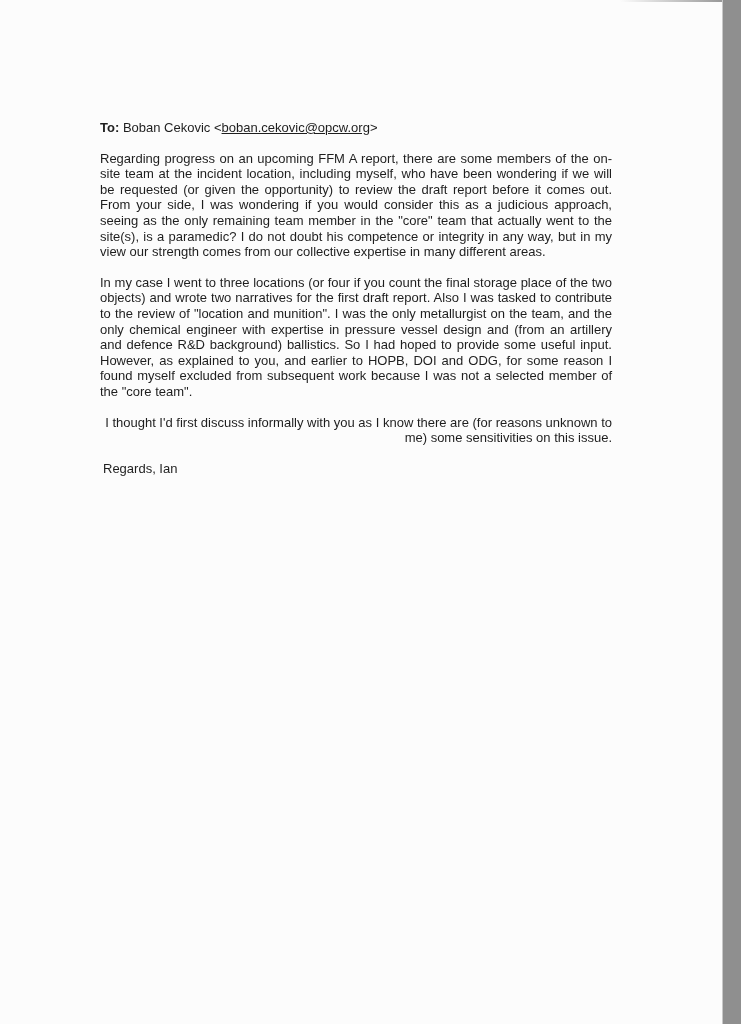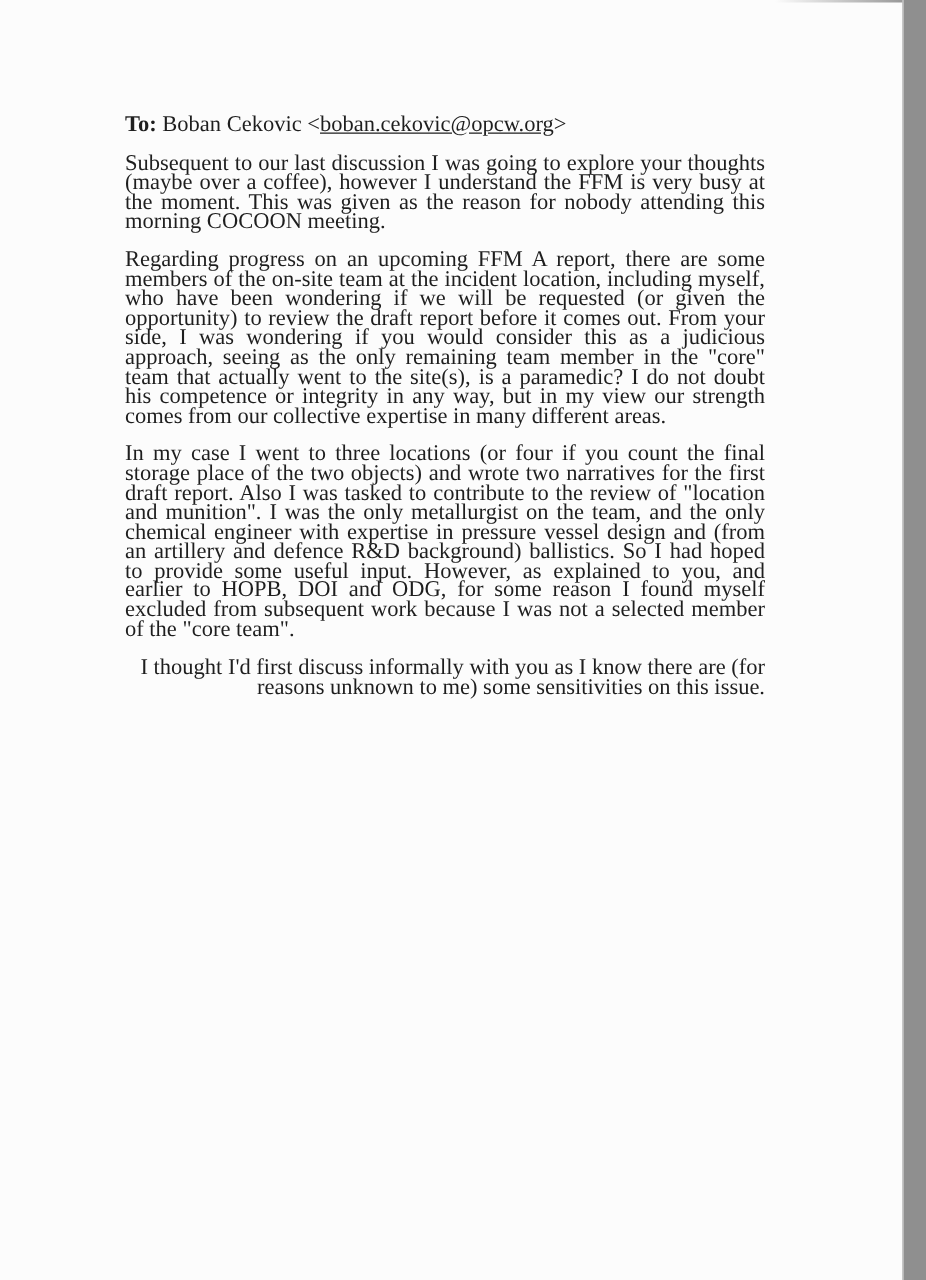--- a/index.html
+++ b/index.html
@@ -36,25 +36,24 @@
       left: 722px;
       top: 0;
       width: 19px;
       height: 1024px;
       background: #8f8f8f;
       border-left: 1px solid #c8c8c8;
     }
     .letter {
       position: absolute;
       left: 100px;
-      top: 92px;
+      top: 120px;
       width: 512px;
-      font-size: 18px;
+      font-size: 13px;
       line-height: 15.6px;
-      font-family: Liberation Serif, serif;
     }
     .hdr-line {
       margin: 0;
       white-space: nowrap;
     }
     .hdr-label {
       font-weight: bold;
     }
     .email-link {
       text-decoration: underline;
@@ -80,21 +79,21 @@
 <div class="page">
   <div class="top-shadow"></div>
 
   <div class="letter">
     <p class="hdr-line">
       <span class="hdr-label">To:</span>
       <span>Boban Cekovic</span><span> &lt;</span><span class="email-link">boban.cekovic@opcw.org</span><span>&gt;</span>
     </p>
 
 
-    <p class="para">Subsequent to our last discussion I was going to explore your thoughts (maybe over a coffee), however I understand the FFM is very busy at the moment. This was given as the reason for nobody attending this morning COCOON meeting.</p>
     <p class="para">Regarding progress on an upcoming FFM A report, there are some members of the on-site team at the incident location, including myself, who have been wondering if we will be requested (or given the opportunity) to review the draft report before it comes out. From your side, I was wondering if you would consider this as a judicious approach, seeing as the only remaining team member in the "core" team that actually went to the site(s), is a paramedic? I do not doubt his competence or integrity in any way, but in my view our strength comes from our collective expertise in many different areas.</p>
     <p class="para">In my case I went to three locations (or four if you count the final storage place of the two objects) and wrote two narratives for the first draft report. Also I was tasked to contribute to the review of "location and munition". I was the only metallurgist on the team, and the only chemical engineer with expertise in pressure vessel design and (from an artillery and defence R&amp;D background) ballistics. So I had hoped to provide some useful input. However, as explained to you, and earlier to HOPB, DOI and ODG, for some reason I found myself excluded from subsequent work because I was not a selected member of the "core team".</p>
     <p class="para para-last">I thought I'd first discuss informally with you as I know there are (for reasons unknown to me) some sensitivities on this issue.</p>
 
+    <p class="signoff">Regards, Ian</p>
   </div>
 </div>
 
 <div class="scanner-edge"></div>
 
 </body></html>

